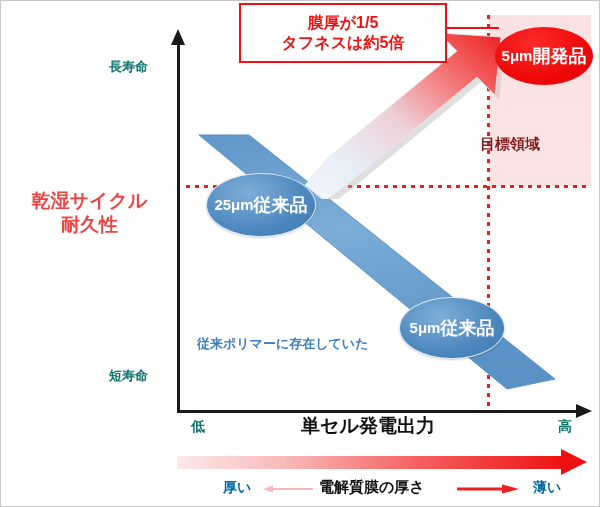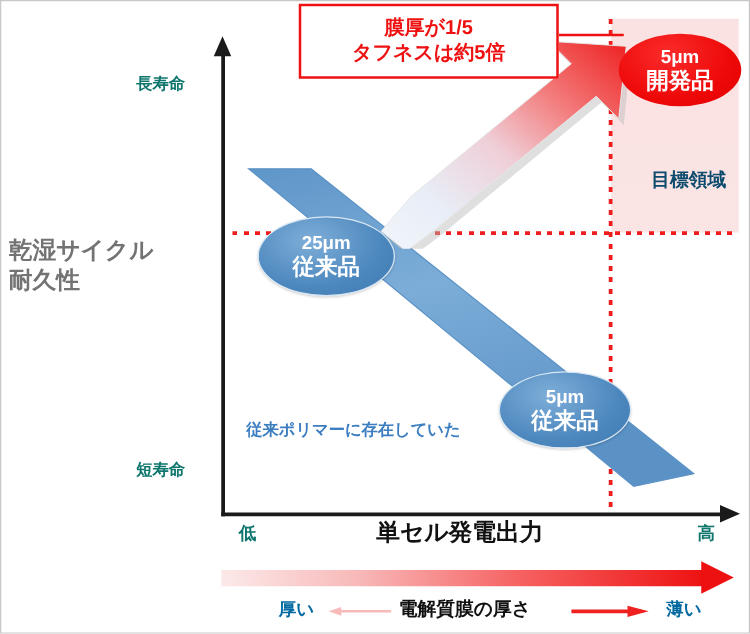--- a/index.html
+++ b/index.html
@@ -70,37 +70,38 @@
   #x-axis-title {
     left: 300px; top: 412px;
     font-size: 19px;
     font-weight: bold;
     color: #111;
     white-space: nowrap;
   }
   #y-axis-title {
     left: 6px; top: 188px;
     width: 165px;
+    text-align: center;
     font-size: 19px;
     font-weight: bold;
     line-height: 1.28;
-    color: #737373;
+    color: #ef4444;
   }
 
   
   #target-region {
     left: 488px; top: 14px;
     width: 102px; height: 171px;
     background: linear-gradient(180deg, #fbe2e2 0%, #fbe4e4 100%);
   }
   #label-target-region {
-    left: 520px; top: 134px;
+    left: 479px; top: 134px;
     font-size: 15px;
     font-weight: bold;
-    color: #0c4a6e;
+    color: #7f1d1d;
     white-space: nowrap;
   }
 
   
   #dotted-h {
     left: 185px; top: 184px;
     width: 405px; height: 3px;
     background: repeating-linear-gradient(to right,
       #ee1c1c 0px, #ee1c1c 4px, rgba(255,255,255,0) 4px, rgba(255,255,255,0) 9px);
   }
@@ -120,21 +121,21 @@
   
   #improvement-arrow {
     left: 300px; top: 28px;
     width: 230px; height: 170px;
   }
 
   
   .pill {
     border-radius: 50%;
     display: flex;
-    flex-direction: column;
+    flex-direction: row;
     align-items: center;
     justify-content: center;
     text-align: center;
     color: #ffffff;
     font-weight: bold;
     line-height: 1.12;
   }
   .pill .l1 { font-size: 15px; }
   .pill .l2 { font-size: 18px; }
 

